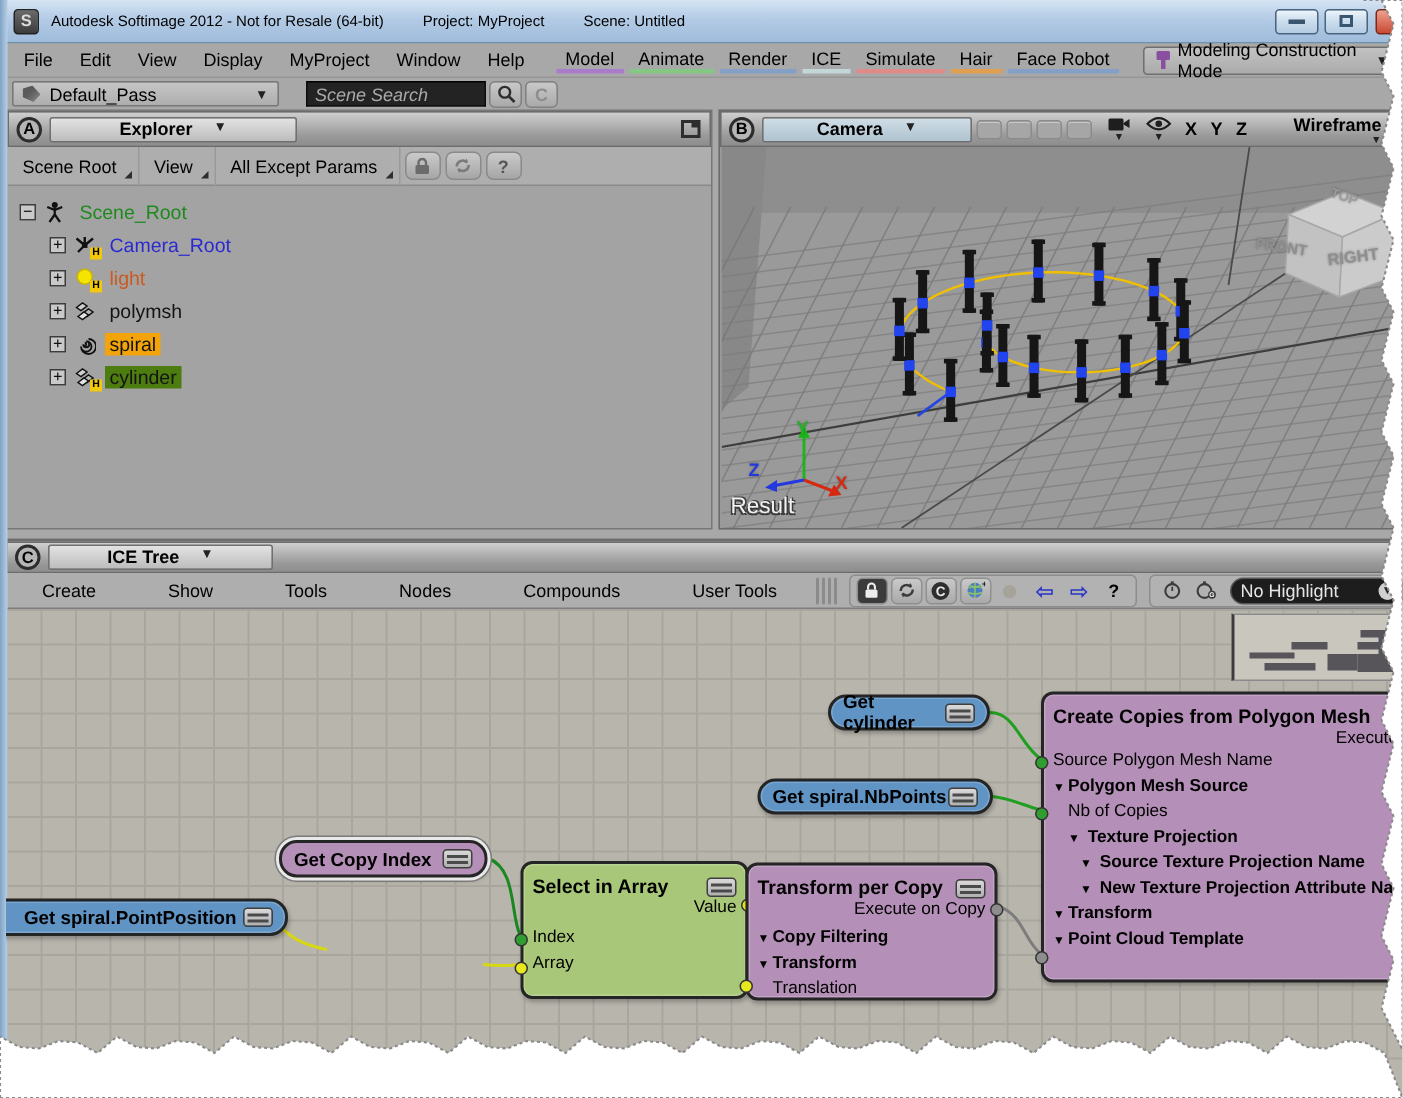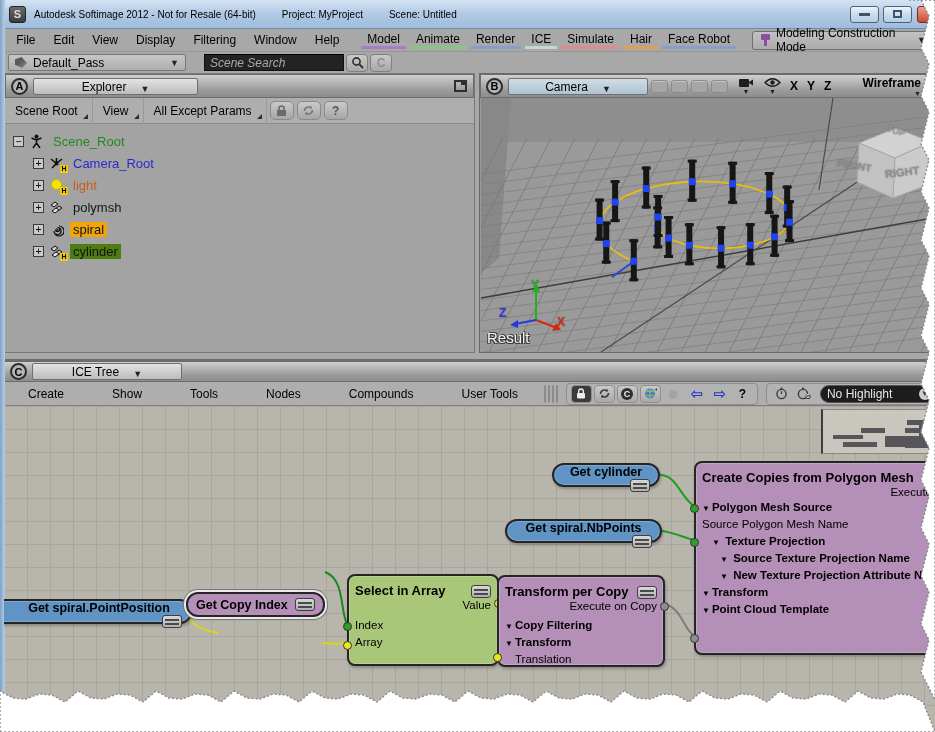--- a/index.html
+++ b/index.html
@@ -38,33 +38,33 @@
   #construction-icon:before { content:""; position:absolute; left:0; top:0; width:9px; height:6px; background:#8a4fa0; border-radius:1px;}
   #construction-icon:after  { content:""; position:absolute; left:3px; top:4px; width:3px; height:8px; background:#8a4fa0;}
 
   
   #passbar { left:0; top:52px; width:935px; height:21px; background:#a8a8a8; display:flex; align-items:center; }
   #pass-combo { display:flex; align-items:center; margin-left:8px; width:178px; height:17px;
     border:1px solid #777; border-radius:2px; background:linear-gradient(#c6c6c6,#aeaeae); padding:0 6px; gap:6px;}
   #pass-icon { width:12px; height:11px; background:linear-gradient(135deg,#5a5a5a 40%,#8c8c8c); clip-path:polygon(0 20%,55% 0,100% 55%,60% 100%,0 70%); }
   .combo-arrow { margin-left:auto; font-size:9px; color:#222; }
   #search-wrap { display:flex; align-items:center; margin-left:18px; }
-  #search-input { width:140px; height:17px; background:#232323; border:1px solid #0e0e0e; border-top-color:#000;
+  #search-input { width:120px; height:17px; background:#232323; border:1px solid #0e0e0e; border-top-color:#000;
     color:#a9a9a9; font-style:italic; font-size:12px; padding:0 5px; font-family:"Liberation Sans",sans-serif;}
   #search-input::placeholder { color:#a9a9a9; }
   .mini-btn { width:22px; height:18px; margin-left:2px; border:1px solid #808080; border-radius:4px;
     background:linear-gradient(#c9c9c9,#a9a9a9); display:flex; align-items:center; justify-content:center; }
   .mini-btn.dim { color:#8e8e8e; font-weight:bold; }
 
   
   .phead { background:linear-gradient(#cfcfcf,#9a9a9a 70%,#8d8d8d); border:1px solid #6c6c6c; display:flex; align-items:center; }
   .pletter { width:17px; height:17px; border:2px solid #2c2c2c; border-radius:50%; font-weight:bold; font-size:11px;
     display:flex; align-items:center; justify-content:center; margin:0 5px; background:#b5b5b5; flex:0 0 auto;}
-  .ptab { height:17px; display:flex; align-items:flex-end; border:1px solid #707070; border-radius:2px;
-    background:linear-gradient(#e3e3e3,#bcbcbc); padding:0 8px; font-weight:normal; }
+  .ptab { height:17px; display:flex; align-items:flex-start; border:1px solid #707070; border-radius:2px;
+    background:linear-gradient(#e3e3e3,#bcbcbc); padding:0 8px; font-weight:bold; }
   .ptab .combo-arrow { margin-left:14px; }
 
   
   #panelA { left:4px; top:73px; width:471px; height:280px; background:#a4a4a4; border:1px solid #787878; }
   #explorer-head { position:absolute; left:0; top:0; width:469px; height:24px; }
   #explorer-tab { width:165px; justify-content:center; }
   #explorer-max { margin-left:auto; margin-right:6px; width:13px; height:12px; border:2px solid #2e2e2e; position:relative;}
   #explorer-max:after { content:""; position:absolute; right:-1px; top:-1px; width:5px; height:4px; background:#2e2e2e;}
   #explorer-toolbar { position:absolute; left:0; top:24px; width:469px; height:26px; background:#aeaeae;
     border-bottom:1px solid #8a8a8a; display:flex; align-items:center; }
@@ -117,24 +117,24 @@
 
   
   #graph { position:absolute; left:4px; top:45px; width:931px; height:328px; overflow:hidden;
     background:#b8b5ad;
     background-image:linear-gradient(#a9a69e 1px, transparent 1px), linear-gradient(90deg,#a9a69e 1px, transparent 1px);
     background-size:23px 23px; }
   #wires { position:absolute; left:0; top:0; z-index:1; }
   .node { position:absolute; z-index:2; border:2px solid #252525; box-shadow:1px 2px 3px #00000040, inset 0 0 0 1px #ffffff30; }
   .compact { border-radius:12px; display:flex; align-items:center; padding:0 8px; font-weight:bold; font-size:12.5px; }
   .big { border-radius:8px; padding:4px 6px; }
-  .blue { background:#6094c4;flex-direction:column; }
+  .blue { background:#6094c4; }
   .green { background:#a9c779; }
   .purple { background:#b48fb7; }
-  .selected { box-shadow:0 0 0 2px #e9e9e9, 0 0 0 3px #7a7a7a, 1px 2px 3px #00000040;margin-top:32px; }
+  .selected { box-shadow:0 0 0 2px #e9e9e9, 0 0 0 3px #7a7a7a, 1px 2px 3px #00000040; }
   .stack { width:20px; height:13px; margin-left:auto; border:1px solid #3f3f3f; border-radius:3px;
     background:linear-gradient(#d9d9d9,#b0b0b0); position:relative; flex:0 0 auto;}
   .stack:before { content:""; position:absolute; left:2px; right:2px; top:3px; height:2px; background:#4a4a4a; box-shadow:0 4px 0 #4a4a4a;}
   .ntitle { display:flex; align-items:flex-end; font-weight:bold; font-size:13px; height:18px; }
   .ntitle .stack { margin-left:auto; }
   .nrow { font-size:11.5px; height:17px; line-height:17px; white-space:nowrap; overflow:hidden;}
   .nrow.b { font-weight:bold; }
   .nrow.right { text-align:right; height:14px; line-height:14px;}
   .nrow .tri { font-size:8px; margin-right:2px; }
   .ind1 { padding-left:10px; } .ind2 { padding-left:18px; }
@@ -167,21 +167,21 @@
       </div>
     <div id="close-btn"></div>
   </div>
 
   <div id="menubar" class="abs">
     <span style="width:8px"></span>
     <span class="menu-item">File</span>
     <span class="menu-item">Edit</span>
     <span class="menu-item">View</span>
     <span class="menu-item">Display</span>
-    <span class="menu-item">Filtering</span>
+    <span class="menu-item">MyProject</span>
     <span class="menu-item">Window</span>
     <span class="menu-item">Help</span>
     <span style="width:12px"></span>
     <span class="mod-item" style="border-bottom-color: rgb(168, 124, 200);">Model</span>
     <span class="mod-item" style="border-bottom-color: rgb(132, 200, 132);">Animate</span>
     <span class="mod-item" style="border-bottom-color: rgb(132, 160, 200);">Render</span>
     <span class="mod-item" style="border-bottom-color: rgb(194, 216, 216);">ICE</span>
     <span class="mod-item" style="border-bottom-color: rgb(224, 138, 138);">Simulate</span>
     <span class="mod-item" style="border-bottom-color: rgb(224, 160, 80);">Hair</span>
     <span class="mod-item" style="border-bottom-color: rgb(132, 160, 200);">Face Robot</span>
@@ -701,22 +701,23 @@
         <div class="nrow ind1">Translation</div>
         <span class="port p-gray" style="right:-6px;top:25px"></span>
         <span class="port p-yellow" style="left:-6px;top:76px"></span>
       </div>
 
       <div class="node big purple" style="left:690px;top:55px;width:246px;height:194px">
         <div class="ntitle">
             <span>Create Copies from Polygon Mesh</span>
           </div>
         <div class="nrow right">Execute</div>
+        <div class="nrow">Source Polygon Mesh Name</div>
         <div class="nrow b"><span class="tri">▼</span><span>Polygon Mesh Source</span></div>
-        <div class="nrow">Source Polygon Mesh Name</div>
+        <div class="nrow ind1">Nb of Copies</div>
         <div class="nrow b ind1"><span class="tri">▼</span>&nbsp;<span>Texture Projection</span></div>
         <div class="nrow b ind2"><span class="tri">▼</span>&nbsp;<span>Source Texture Projection Name</span></div>
         <div class="nrow b ind2"><span class="tri">▼</span>&nbsp;<span>New Texture Projection Attribute Name</span></div>
         <div class="nrow b"><span class="tri">▼</span><span>Transform</span></div>
         <div class="nrow b"><span class="tri">▼</span><span>Point Cloud Template</span></div>
         <span class="port p-green" style="left:-6px;top:41px"></span>
         <span class="port p-green" style="left:-6px;top:75px"></span>
         <span class="port p-gray" style="left:-6px;top:171px"></span>
       </div>
     </div>

